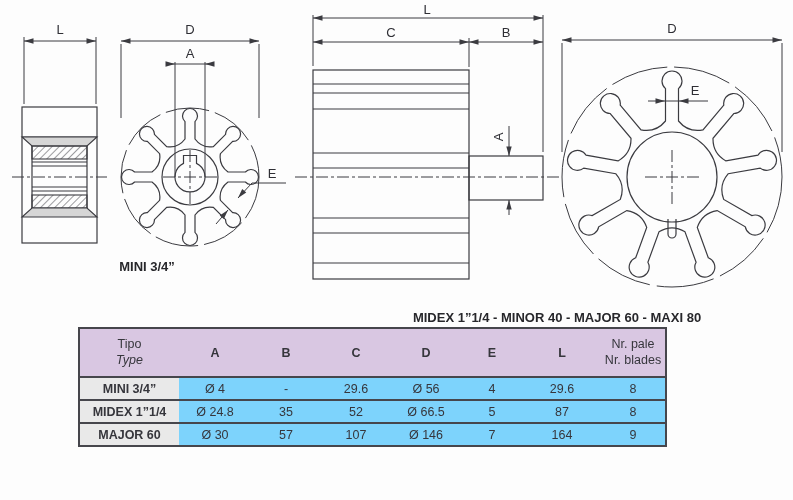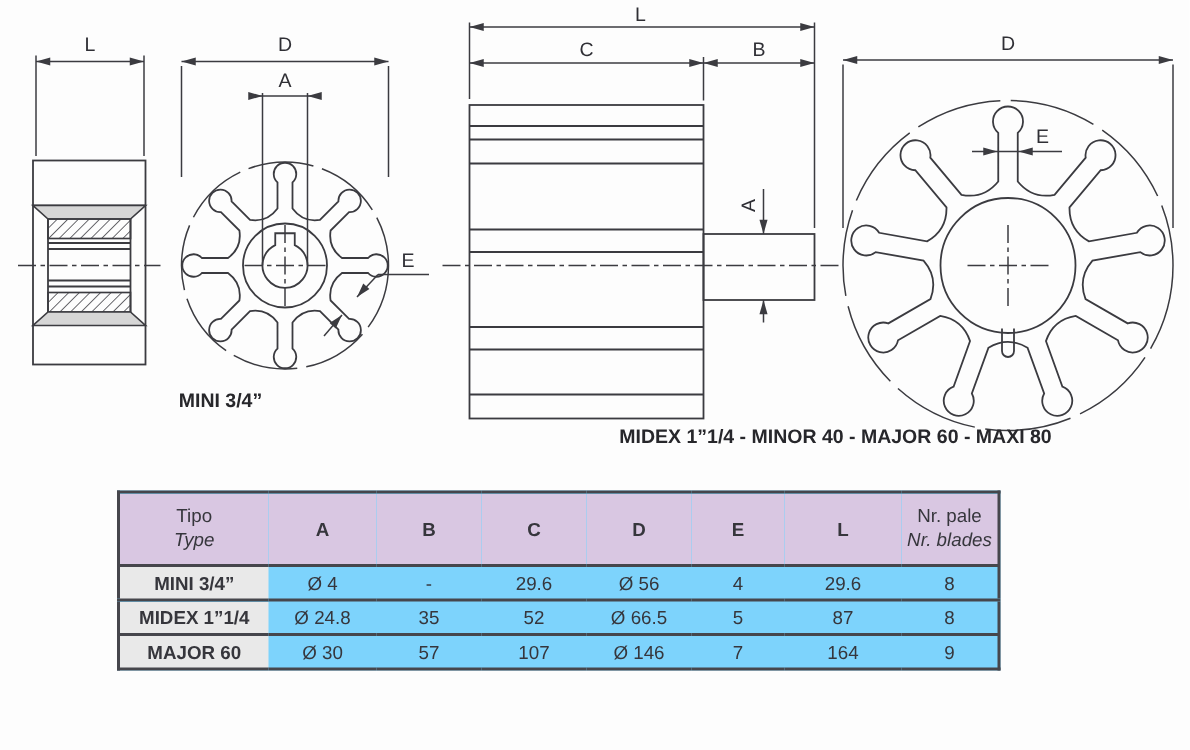--- a/index.html
+++ b/index.html
@@ -23,38 +23,38 @@
   .dim{stroke:var(--line);fill:none;stroke-width:1;}
   .cl{stroke:var(--line);fill:none;stroke-width:1;stroke-dasharray:12 3 3 3;}
   .grayfill{fill:var(--drawing-gray);stroke:var(--line);stroke-width:1.1;}
   .hatchfill{fill:url(#hatch);stroke:var(--line);stroke-width:1.1;}
   .arrow{fill:var(--line);stroke:none;}
   .caption{
     position:absolute;font-weight:bold;font-size:13px;color:#27272b;
     text-align:center;white-space:nowrap;
   }
   .cap-mini{left:92px;top:259px;width:110px;}
-  .cap-large{left:362px;top:283px;width:390px;}
+  .cap-large{left:362px;top:310px;width:390px;}
 
   table.spec{
     position:absolute;left:78px;top:327px;width:587px;
     border-collapse:collapse;table-layout:fixed;
     border:2px solid var(--border);
     background:#7dd3fc;
   }
   table.spec td{
     text-align:center;vertical-align:middle;padding:0;
     font-size:12.5px;color:#36363c;overflow:hidden;
   }
   thead td{background:var(--accent-header);height:47px;}
   .h-tipo{font-size:12px;line-height:1.25;}
   .h-tipo .it{font-style:italic;text-align:center;}
   .h-letter{font-weight:bold;font-size:13.5px;color:#332f3a;}
   .h-nr{font-size:11.5px;line-height:1.25;}
-  .h-nr .it{font-style:italic;}
+  .h-nr .it{}
   tbody td{border-top:2px solid var(--border);height:21px;}
   td.rowname{background:var(--row-label-bg);font-weight:bold;font-size:12px;color:#26262a;}
 </style>
 </head>
 <body>
 
 <div class="canvas">
 
   <svg id="draw" width="793" height="320" viewBox="0 0 793 320">
     <defs>

